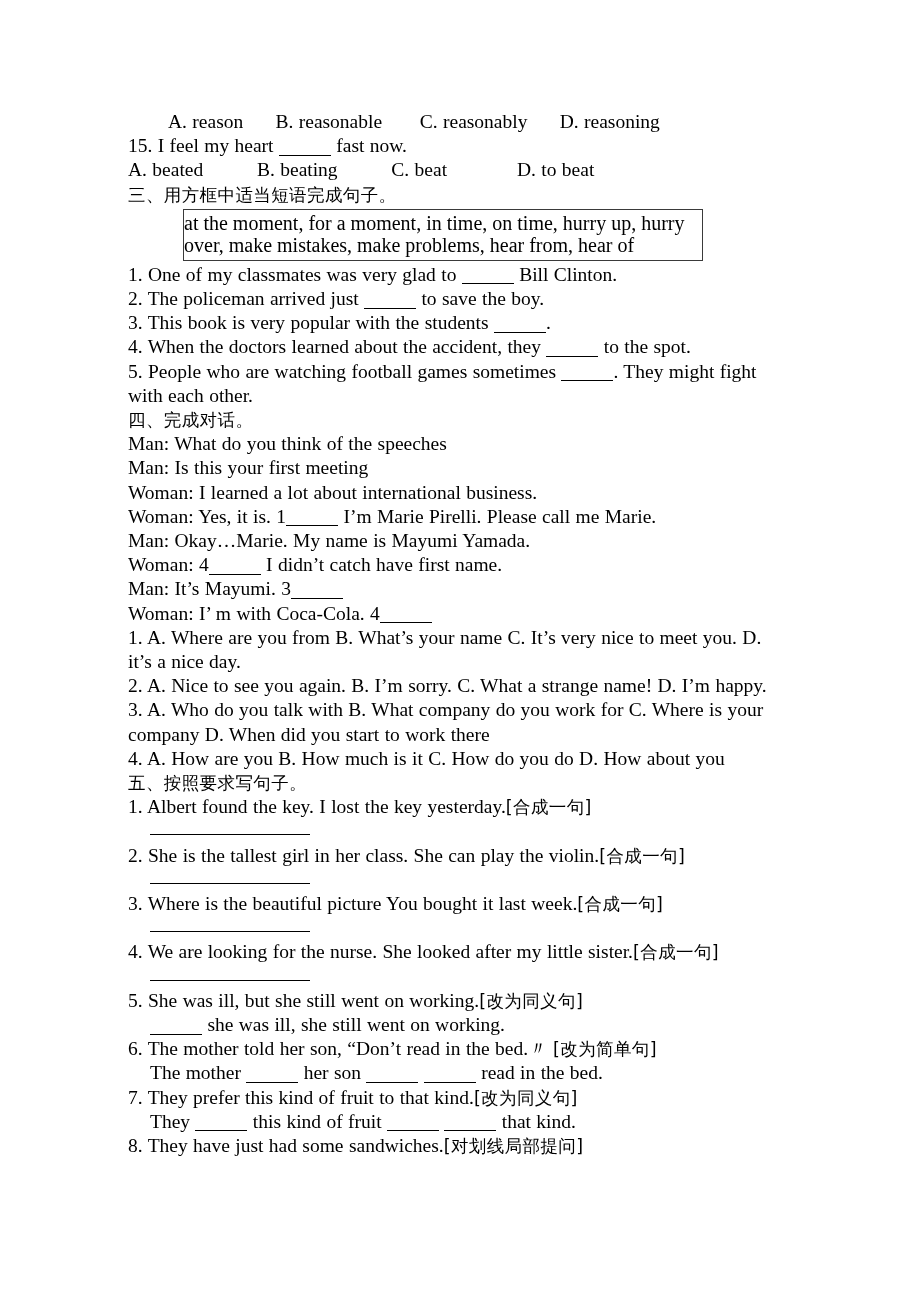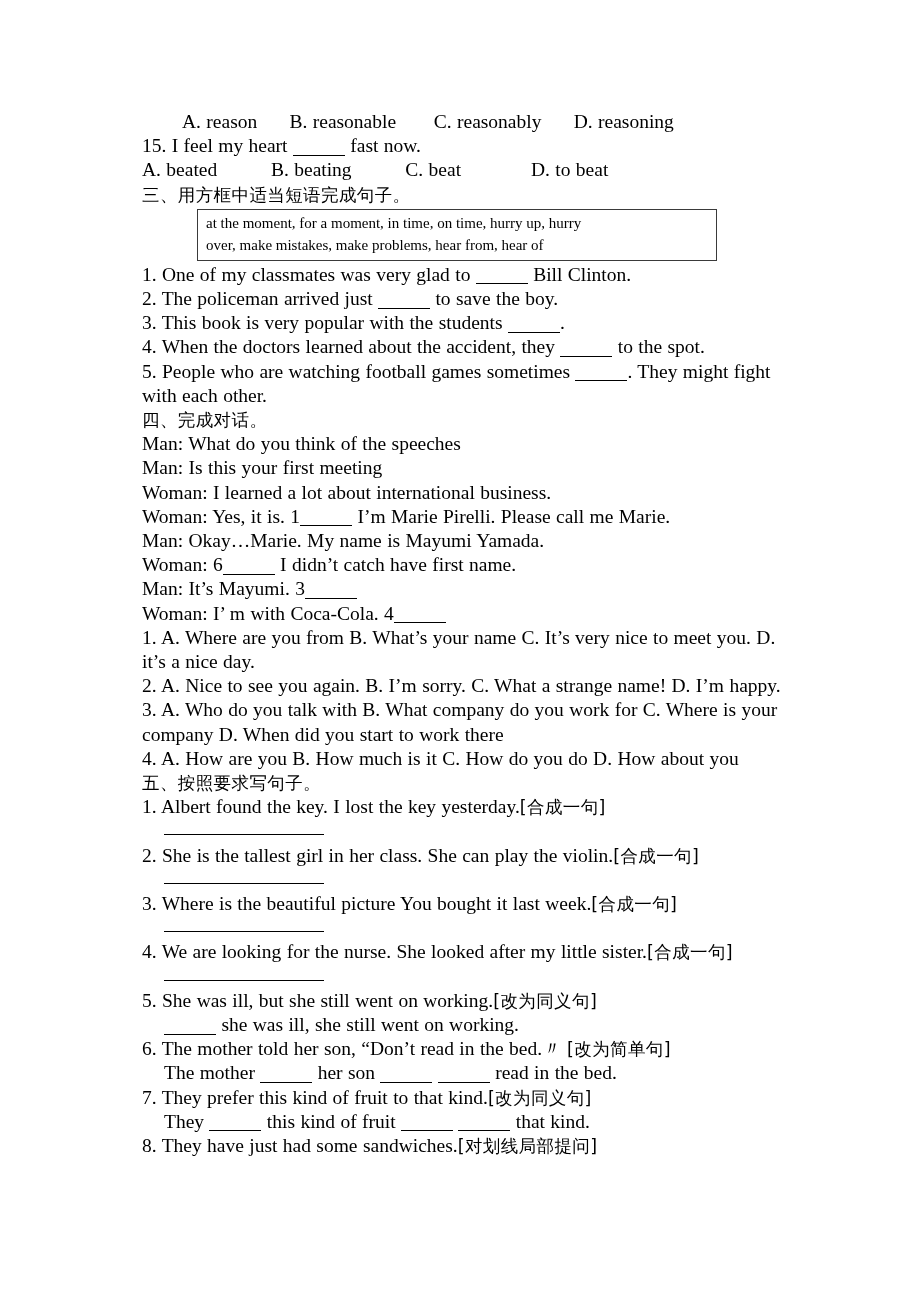--- a/index.html
+++ b/index.html
@@ -18,21 +18,21 @@
   .page {
     position: absolute;
     left: 0;
     top: 0;
     width: 920px;
     height: 1302px;
     padding: 0;
   }
   .content {
     position: absolute;
-    left: 142px;
+    left: 128px;
     top: 110px;
     width: 660px;
   }
   .line {
     font-size: 19.5px;
     line-height: 24.2px;
     white-space: pre-wrap;
     word-spacing: 0.5px;
   }
   .indent-first {
@@ -50,22 +50,22 @@
     font-family: Liberation Serif, serif;
     font-size: 17.5px;
     line-height: 24.2px;
     letter-spacing: 0.4px;
   }
   .phrasebox {
     box-sizing: border-box;
     margin: 2px 0 2px 55px;
     width: 520px;
     border: 1.2px solid #3a3a3a;
-    padding: 2px 6px 3px 8px;
-    font-size: 15px;
+    padding: 2px 6px 3px 0;
+    font-size: 20px;
     line-height: 22.5px;
   }
   .blank {
     display: inline-block;
     border-bottom: 1.4px solid #000;
     height: 0.95em;
     vertical-align: -0.18em;
   }
   .b-md { width: 52px; }
   .answer-rule {
@@ -118,21 +118,21 @@
 
     <div class="line">with each other.</div>
 
     <div class="cn-head">四、完成对话。</div>
 
     <div class="line">Man: What do you think of the speeches</div>
     <div class="line">Man: Is this your first meeting</div>
     <div class="line">Woman: I learned a lot about international business.</div>
     <div class="line"><span>Woman: Yes, it is. 1</span><span class="blank b-md"></span><span> I’m Marie Pirelli. Please call me Marie.</span></div>
     <div class="line">Man: Okay…Marie. My name is Mayumi Yamada.</div>
-    <div class="line"><span>Woman: 6</span><span class="blank b-md"></span><span> I didn’t catch have first name.</span></div>
+    <div class="line"><span>Woman: 4</span><span class="blank b-md"></span><span> I didn’t catch have first name.</span></div>
     <div class="line"><span>Man: It’s Mayumi. 3</span><span class="blank b-md"></span></div>
     <div class="line"><span>Woman: I’ m with Coca-Cola. 4</span><span class="blank b-md"></span></div>
 
     <div class="line">1. A. Where are you from B. What’s your name C. It’s very nice to meet you. D. it’s a nice day.</div>
     <div class="line">2. A. Nice to see you again. B. I’m sorry. C. What a strange name! D. I’m happy.</div>
     <div class="line">3. A. Who do you talk with B. What company do you work for C. Where is your company D. When did you start to work there</div>
     <div class="line">4. A. How are you B. How much is it C. How do you do D. How about you</div>
 
     <div class="cn-head">五、按照要求写句子。</div>
 

